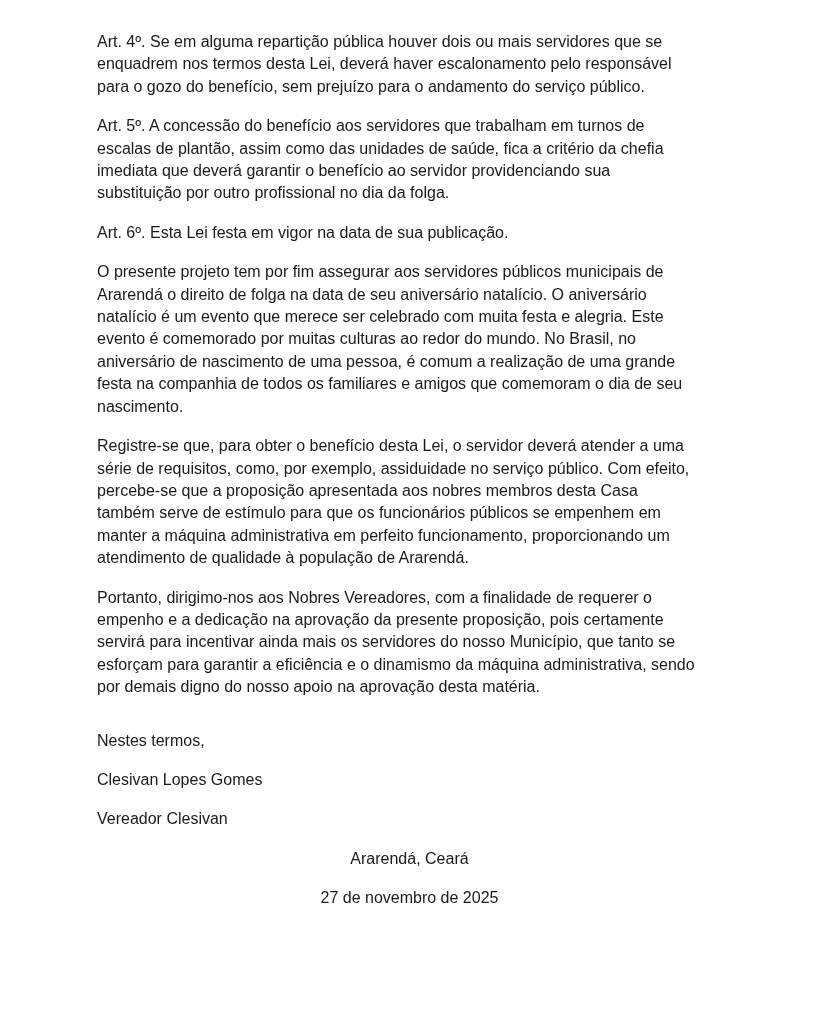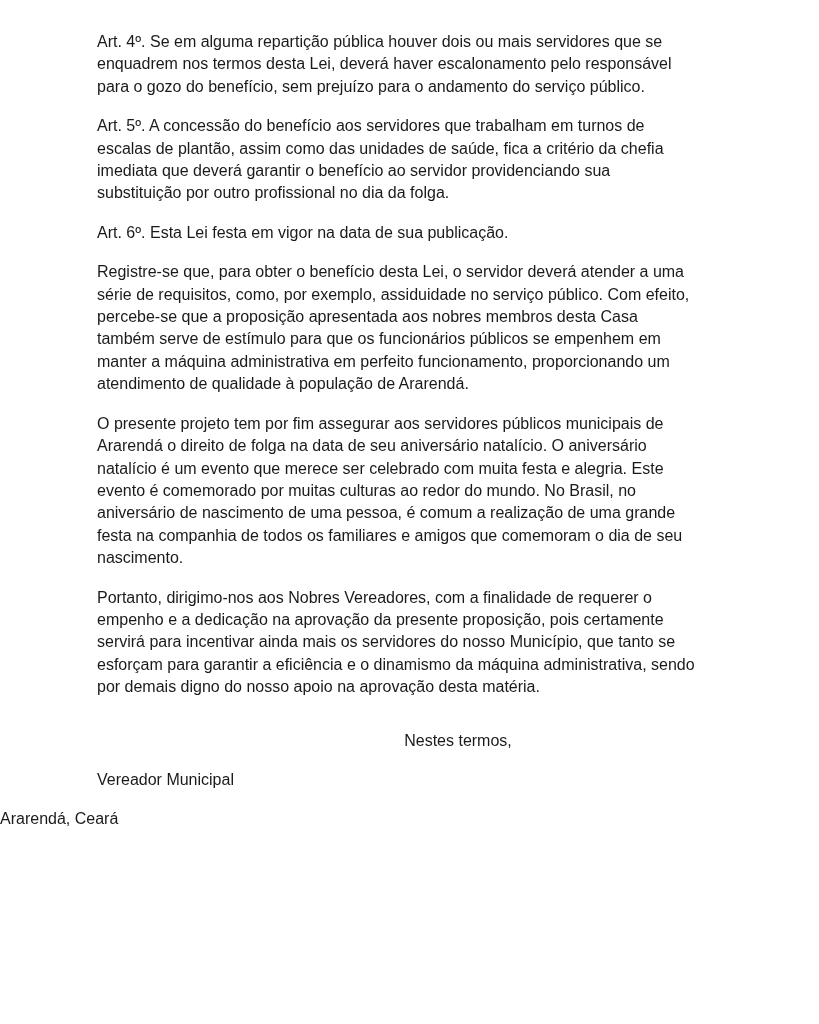--- a/index.html
+++ b/index.html
@@ -24,68 +24,69 @@
   .page p {
     margin: 0 0 17px 97px;
     font-size: 16px;
     line-height: 22.4px;
     white-space: pre; 
     font-weight: 400;
   }
   .page p.center {
     margin-left: 0;
     margin-right: 0;
-    text-align: left;
+    text-align: center;
     white-space: normal;
   }
   .page p.gap-before {
     margin-top: 31px;
-    text-align: center;
   }
 </style>
 </head>
 <body>
 
 <div class="page">
 
   <p>Art. 4º. Se em alguma repartição pública houver dois ou mais servidores que se
 enquadrem nos termos desta Lei, deverá haver escalonamento pelo responsável
 para o gozo do benefício, sem prejuízo para o andamento do serviço público.</p>
 
   <p>Art. 5º. A concessão do benefício aos servidores que trabalham em turnos de
 escalas de plantão, assim como das unidades de saúde, fica a critério da chefia
 imediata que deverá garantir o benefício ao servidor providenciando sua
 substituição por outro profissional no dia da folga.</p>
 
   <p>Art. 6º. Esta Lei festa em vigor na data de sua publicação.</p>
 
 
-  <p>Registre-se que, para obter o benefício desta Lei, o servidor deverá atender a uma
-série de requisitos, como, por exemplo, assiduidade no serviço público. Com efeito,
-percebe-se que a proposição apresentada aos nobres membros desta Casa
-também serve de estímulo para que os funcionários públicos se empenhem em
-manter a máquina administrativa em perfeito funcionamento, proporcionando um
-atendimento de qualidade à população de Ararendá.</p>
-
   <p>O presente projeto tem por fim assegurar aos servidores públicos municipais de
 Ararendá o direito de folga na data de seu aniversário natalício. O aniversário
 natalício é um evento que merece ser celebrado com muita festa e alegria. Este
 evento é comemorado por muitas culturas ao redor do mundo. No Brasil, no
 aniversário de nascimento de uma pessoa, é comum a realização de uma grande
 festa na companhia de todos os familiares e amigos que comemoram o dia de seu
 nascimento.</p>
+
+  <p>Registre-se que, para obter o benefício desta Lei, o servidor deverá atender a uma
+série de requisitos, como, por exemplo, assiduidade no serviço público. Com efeito,
+percebe-se que a proposição apresentada aos nobres membros desta Casa
+também serve de estímulo para que os funcionários públicos se empenhem em
+manter a máquina administrativa em perfeito funcionamento, proporcionando um
+atendimento de qualidade à população de Ararendá.</p>
 
   <p>Portanto, dirigimo-nos aos Nobres Vereadores, com a finalidade de requerer o
 empenho e a dedicação na aprovação da presente proposição, pois certamente
 servirá para incentivar ainda mais os servidores do nosso Município, que tanto se
 esforçam para garantir a eficiência e o dinamismo da máquina administrativa, sendo
 por demais digno do nosso apoio na aprovação desta matéria.</p>
 
   <p class="gap-before">Nestes termos,</p>
 
 
+  <p>Clesivan Lopes Gomes</p>
 
-  <p>Vereador Municipal</p>
+  <p>Vereador Clesivan</p>
 
   <p class="center">Ararendá, Ceará</p>
 
+  <p class="center">27 de novembro de 2025</p>
 
 </div>
 
 </body></html>

